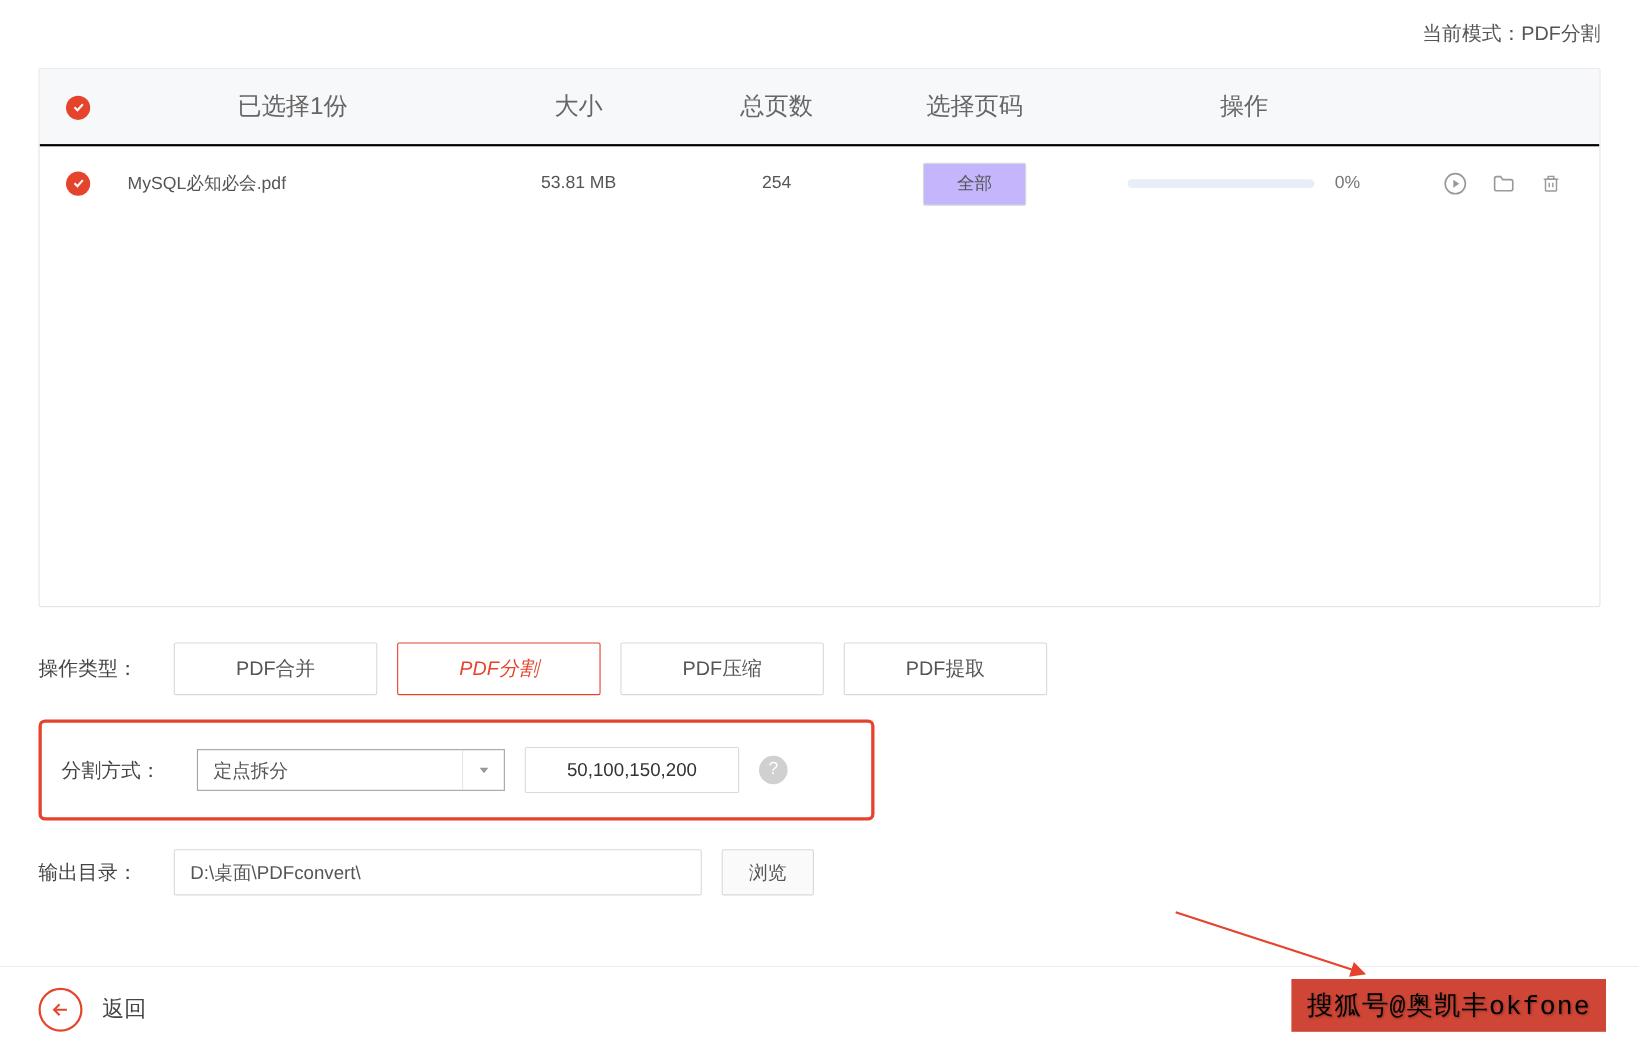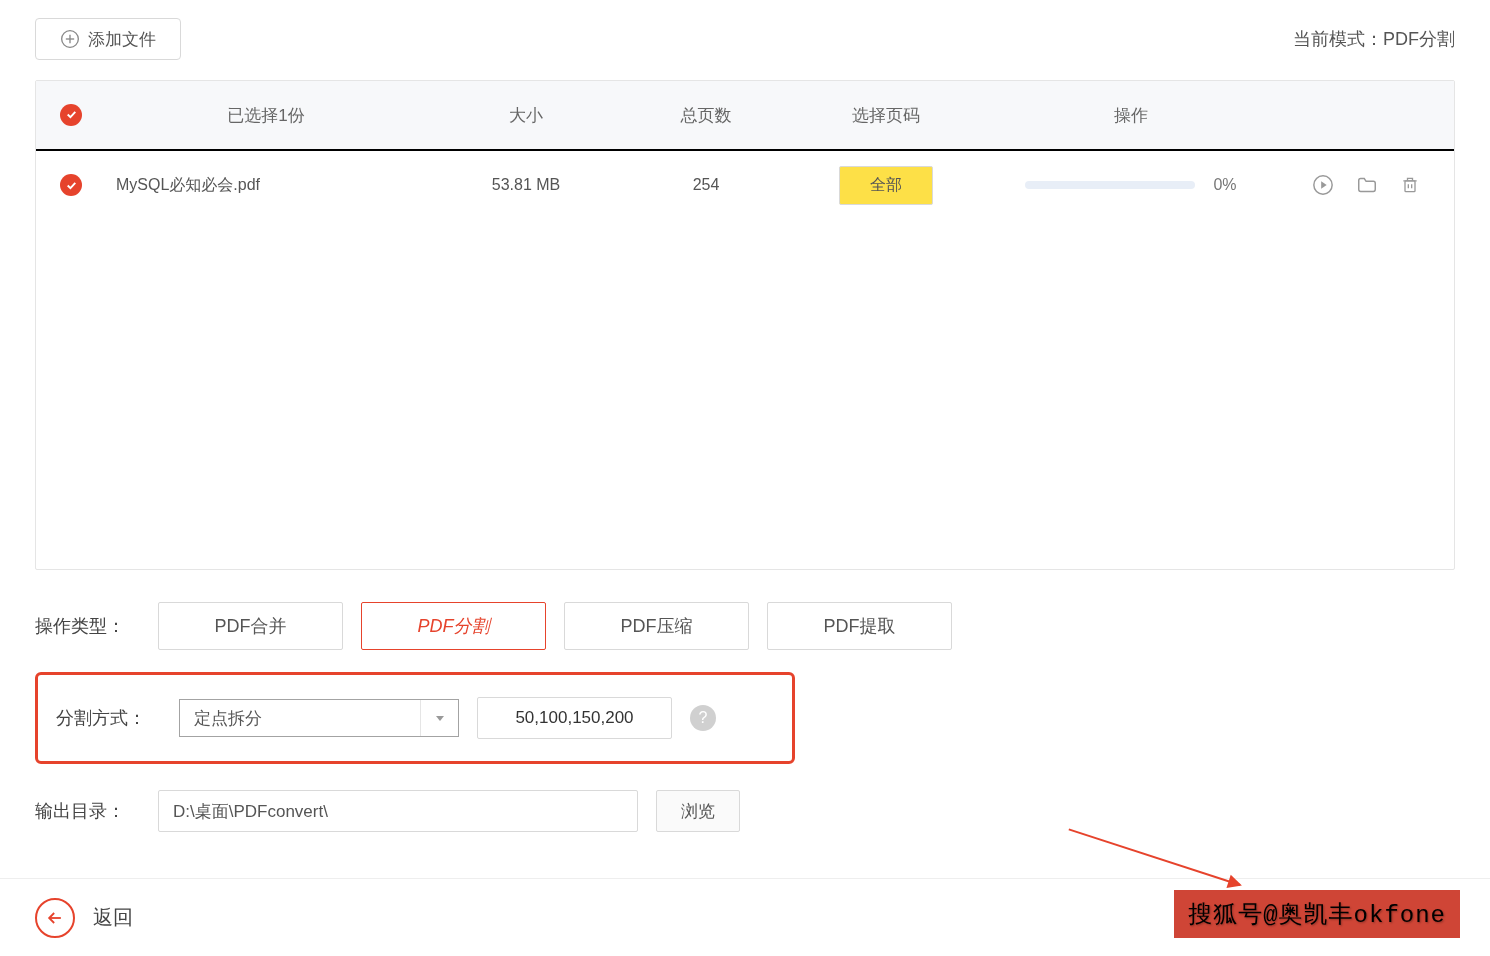--- a/index.html
+++ b/index.html
@@ -2,27 +2,27 @@
 <html><head>
 <meta charset="utf-8">
 <style>
 * { box-sizing: border-box; margin: 0; padding: 0; }
 body { font-family: "Microsoft YaHei", "PingFang SC", Arial, sans-serif; font-size: 16px; color: #333; background: #fff; width: 1490px; height: 956px; position: relative; padding: 18px 35px 0; }
 .toolbar { display: flex; align-items: center; gap: 24px; margin-bottom: 20px; }
 .btn { display: inline-flex; align-items: center; justify-content: center; gap: 8px; border: 1px solid #d9d9d9; background: #fff; border-radius: 4px; height: 42px; padding: 0 24px; font-size: 17px; color: #555; cursor: pointer; }
 .btn .icon { color: #888; display: inline-flex; }
 .mode-label { margin-left: auto; font-size: 18px; color: #555; }
 .file-panel { border: 1px solid #e5e5e5; border-radius: 2px; height: 490px; overflow: hidden; }
-.thead { display: grid; grid-template-columns: 70px 320px 200px 160px 200px 290px 180px; align-items: center; height: 68px; background: #f7f8fa; color: #666; font-size: 17px; }
+.thead { display: grid; grid-template-columns: 70px 320px 200px 160px 200px 290px 180px; align-items: center; height: 68px; background: #f7f8fa; color: #666; font-size: 22px; }
 .thead > div { text-align: center; }
 .trow { display: grid; grid-template-columns: 70px 320px 200px 160px 200px 290px 180px; align-items: center; height: 70px; border-top: 2px solid #000000; }
 .trow > div { text-align: center; color: #555; }
 .check { width: 22px; height: 22px; border-radius: 50%; background: #e6432c; display: inline-flex; align-items: center; justify-content: center; color: #fff; }
 .fname { text-align: left !important; padding-left: 10px; }
-.page-btn { display: inline-block; border: 1px solid #d9d9d9; border-radius: 2px; padding: 8px 30px; background: #fde047; color: #555; cursor: pointer; }
+.page-btn { display: inline-block; border: 1px solid #d9d9d9; border-radius: 2px; padding: 8px 30px; background: #c4b5fd; color: #555; cursor: pointer; }
 .status-wrap { display: flex; align-items: center; gap: 18px; justify-content: center; }
 .progress { width: 170px; height: 8px; background: #e8eef7; border-radius: 4px; }
 .pct { color: #777; font-size: 16px; }
 .actions { display: flex; gap: 22px; justify-content: center; color: #999; }
 .actions span { cursor: pointer; display: inline-flex; }
 .section { display: flex; align-items: center; gap: 18px; margin-top: 32px; }
 .section-label { font-size: 18px; color: #444; width: 105px; }
 .op-btn { width: 185px; height: 48px; border: 1px solid #d9d9d9; background: #fff; border-radius: 2px; font-size: 18px; color: #555; cursor: pointer; }
 .op-btn.active { border-color: #e6432c; color: #e6432c; font-style: italic; }
 .highlight-box { border: 3px solid #e6432c; border-radius: 6px; padding: 22px 18px; margin-top: 22px; display: flex; align-items: center; gap: 18px; width: 760px; }
@@ -39,30 +39,20 @@
 .back-circle { width: 40px; height: 40px; border: 2px solid #e6432c; border-radius: 50%; display: inline-flex; align-items: center; justify-content: center; color: #e6432c; }
 .arrow-line { position: absolute; right: 250px; bottom: 70px; width: 180px; height: 2px; background: #e6432c; transform: rotate(18deg); transform-origin: right center; }
 .arrow-line::after { content: ''; position: absolute; right: -2px; top: -6px; border-left: 14px solid #e6432c; border-top: 7px solid transparent; border-bottom: 7px solid transparent; }
 .watermark { position: absolute; right: 30px; bottom: 18px; background: #cf4536; color: #000000; font-size: 24px; padding: 8px 14px; font-family: Liberation Mono, monospace; letter-spacing: 1px; text-shadow: 1px 1px 2px rgba(0,0,0,0.3); }
 svg { display: block; }
 </style>
 </head>
 <body>
 
 <div class="toolbar">
-  <button class="btn">
-    <span class="icon">
-      <svg width="20" height="20" viewBox="0 0 24 24" fill="none" stroke="currentColor" stroke-width="1.6">
-          <circle cx="12" cy="12" r="10"></circle>
-          <line x1="12" y1="7" x2="12" y2="17"></line>
-          <line x1="7" y1="12" x2="17" y2="12"></line>
-        </svg>
-    </span>
-    <span>添加文件</span>
-  </button>
   <div class="mode-label">当前模式：PDF分割</div>
 </div>
 
 <div class="file-panel">
   <div class="thead">
     <div><span class="check">
           <svg width="13" height="13" viewBox="0 0 24 24" fill="none" stroke="#fff" stroke-width="3.5">
             <polyline points="5 12 10 17 19 7"></polyline>
           </svg>
         </span></div>

